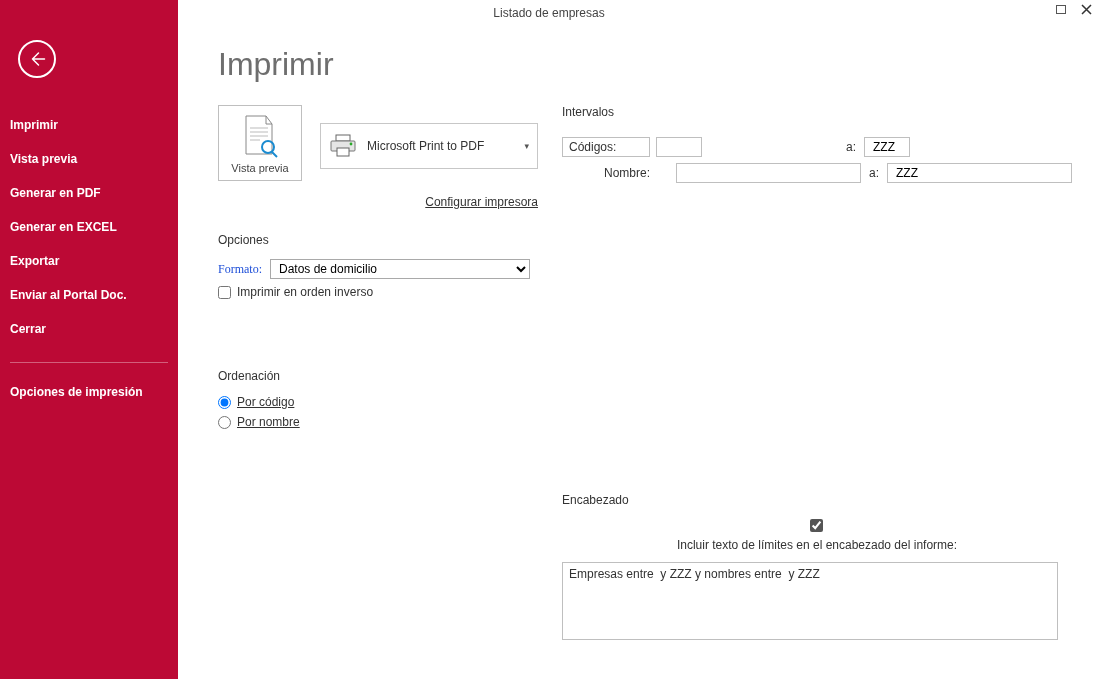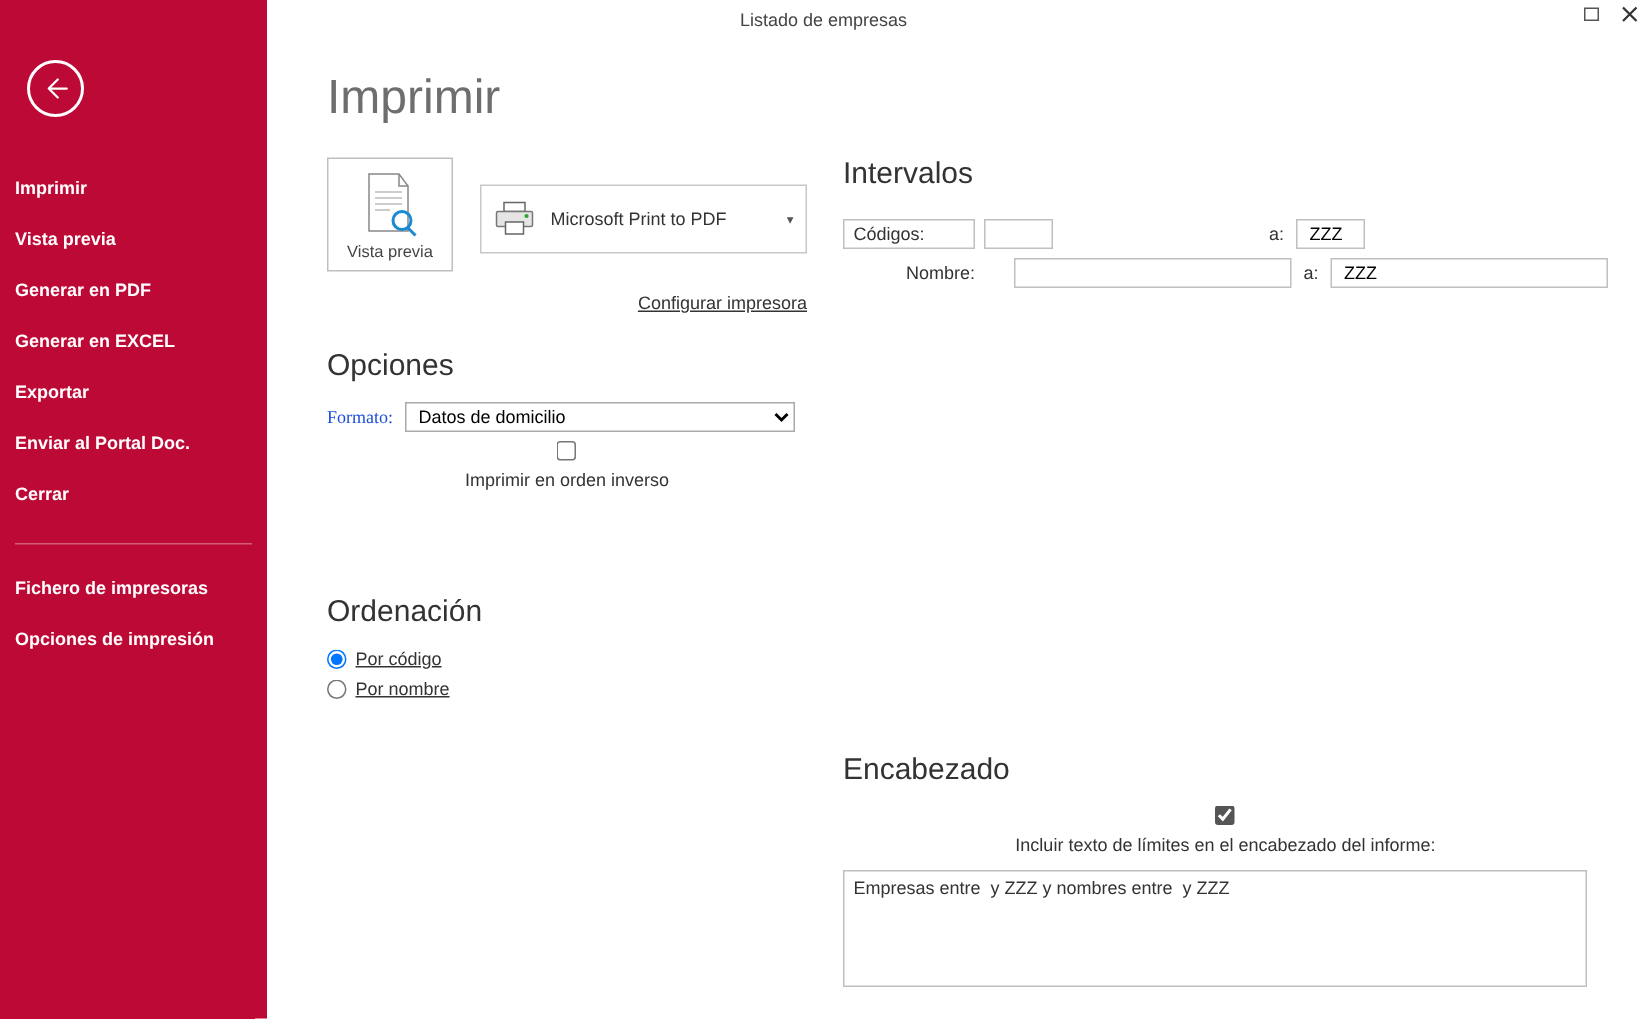--- a/index.html
+++ b/index.html
@@ -113,38 +113,38 @@
   text-align: right;
   margin-top: 14px;
 }
 .config-link a {
   font-size: 12px;
   color: #333;
   text-decoration: underline;
   cursor: pointer;
 }
 .section-h {
-  font-size: 20px;
+  font-size: 12px;
   font-weight: 400;
   color: #333;
   margin-top: 24px;
   margin-bottom: 12px;
 }
 .section-h.first-right { margin-top: 0; }
 .form-row { display: flex; align-items: center; gap: 8px; margin-bottom: 6px; }
 .form-row label { font-size: 12px; color: #1d4ed8; font-family: Liberation Serif, serif; }
 select.combo {
   border: 1px solid #a9a9a9;
   height: 20px;
   font-size: 12px;
   padding: 0 4px;
   width: 260px;
   background: #fff;
 }
-.checkbox-row { display: flex; align-items: center; gap: 6px; margin-top: 6px; flex-direction: column; }
+.checkbox-row { display: flex; align-items: center; gap: 6px; margin-top: 6px; }
 .checkbox-row input { width: 13px; height: 13px; }
 .checkbox-row span { font-size: 12px; color: #333; }
 .radio-row { display: flex; align-items: center; gap: 6px; margin-bottom: 6px; }
 .radio-row input { width: 13px; height: 13px; }
 .radio-row span { font-size: 12px; color: #333; text-decoration: underline; }
 .interval-row { display: flex; align-items: center; gap: 6px; margin-bottom: 6px; }
 .field-label {
   border: 1px solid #bfbfbf;
   padding: 2px 6px;
   min-width: 88px;
@@ -204,21 +204,20 @@
       </svg>
   </div>
   <div class="sidebar-item">Imprimir</div>
   <div class="sidebar-item">Vista previa</div>
   <div class="sidebar-item">Generar en PDF</div>
   <div class="sidebar-item">Generar en EXCEL</div>
   <div class="sidebar-item">Exportar</div>
   <div class="sidebar-item">Enviar al Portal Doc.</div>
   <div class="sidebar-item">Cerrar</div>
   <hr class="sidebar-sep">
-  <div class="sidebar-item">Fichero de impresoras</div>
   <div class="sidebar-item">Opciones de impresión</div>
 </div>
 
 <div class="main">
   <div class="page-title">Imprimir</div>
 
   <div class="columns">
     <div class="left-col">
       <div class="preview-row">
         <div class="vista-previa-btn">

